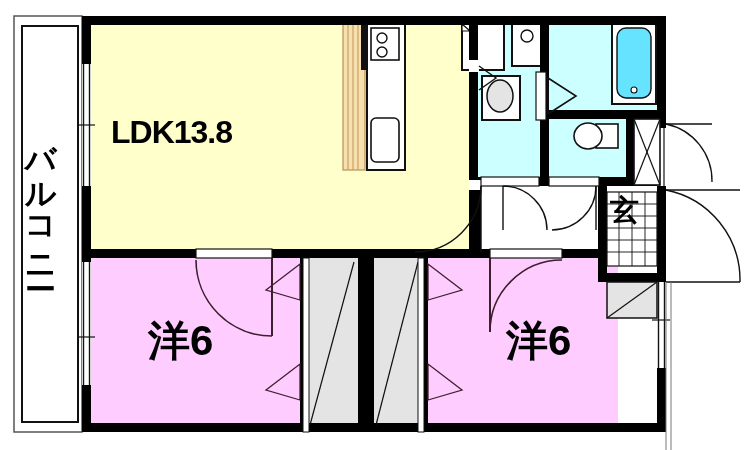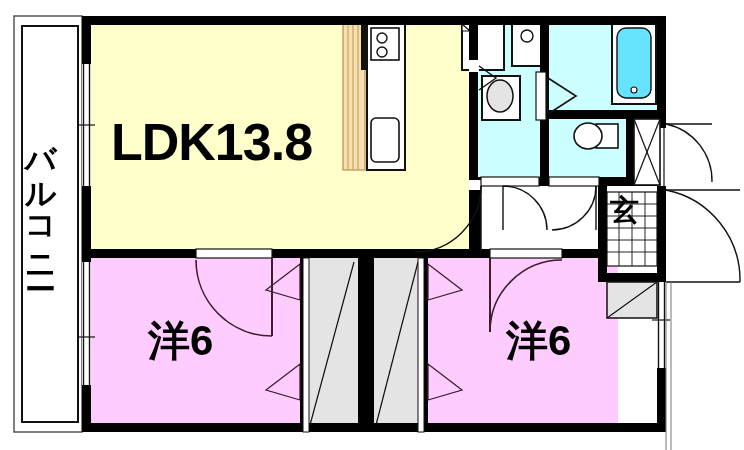--- a/index.html
+++ b/index.html
@@ -29,21 +29,21 @@
     color: #000000;
     font-weight: bold;
     line-height: 1;
     white-space: nowrap;
     font-family: "Liberation Sans", sans-serif;
     -webkit-font-smoothing: none;
   }
   #label-ldk {
     left: 111px;
     top: 116px;
-    font-size: 52px;
+    font-size: 32px;
     letter-spacing: -1px;
   }
   #label-yo-left {
     left: 148px;
     top: 320px;
     font-size: 42px;
     letter-spacing: 0px;
   }
   #label-yo-right {
     left: 506px;

